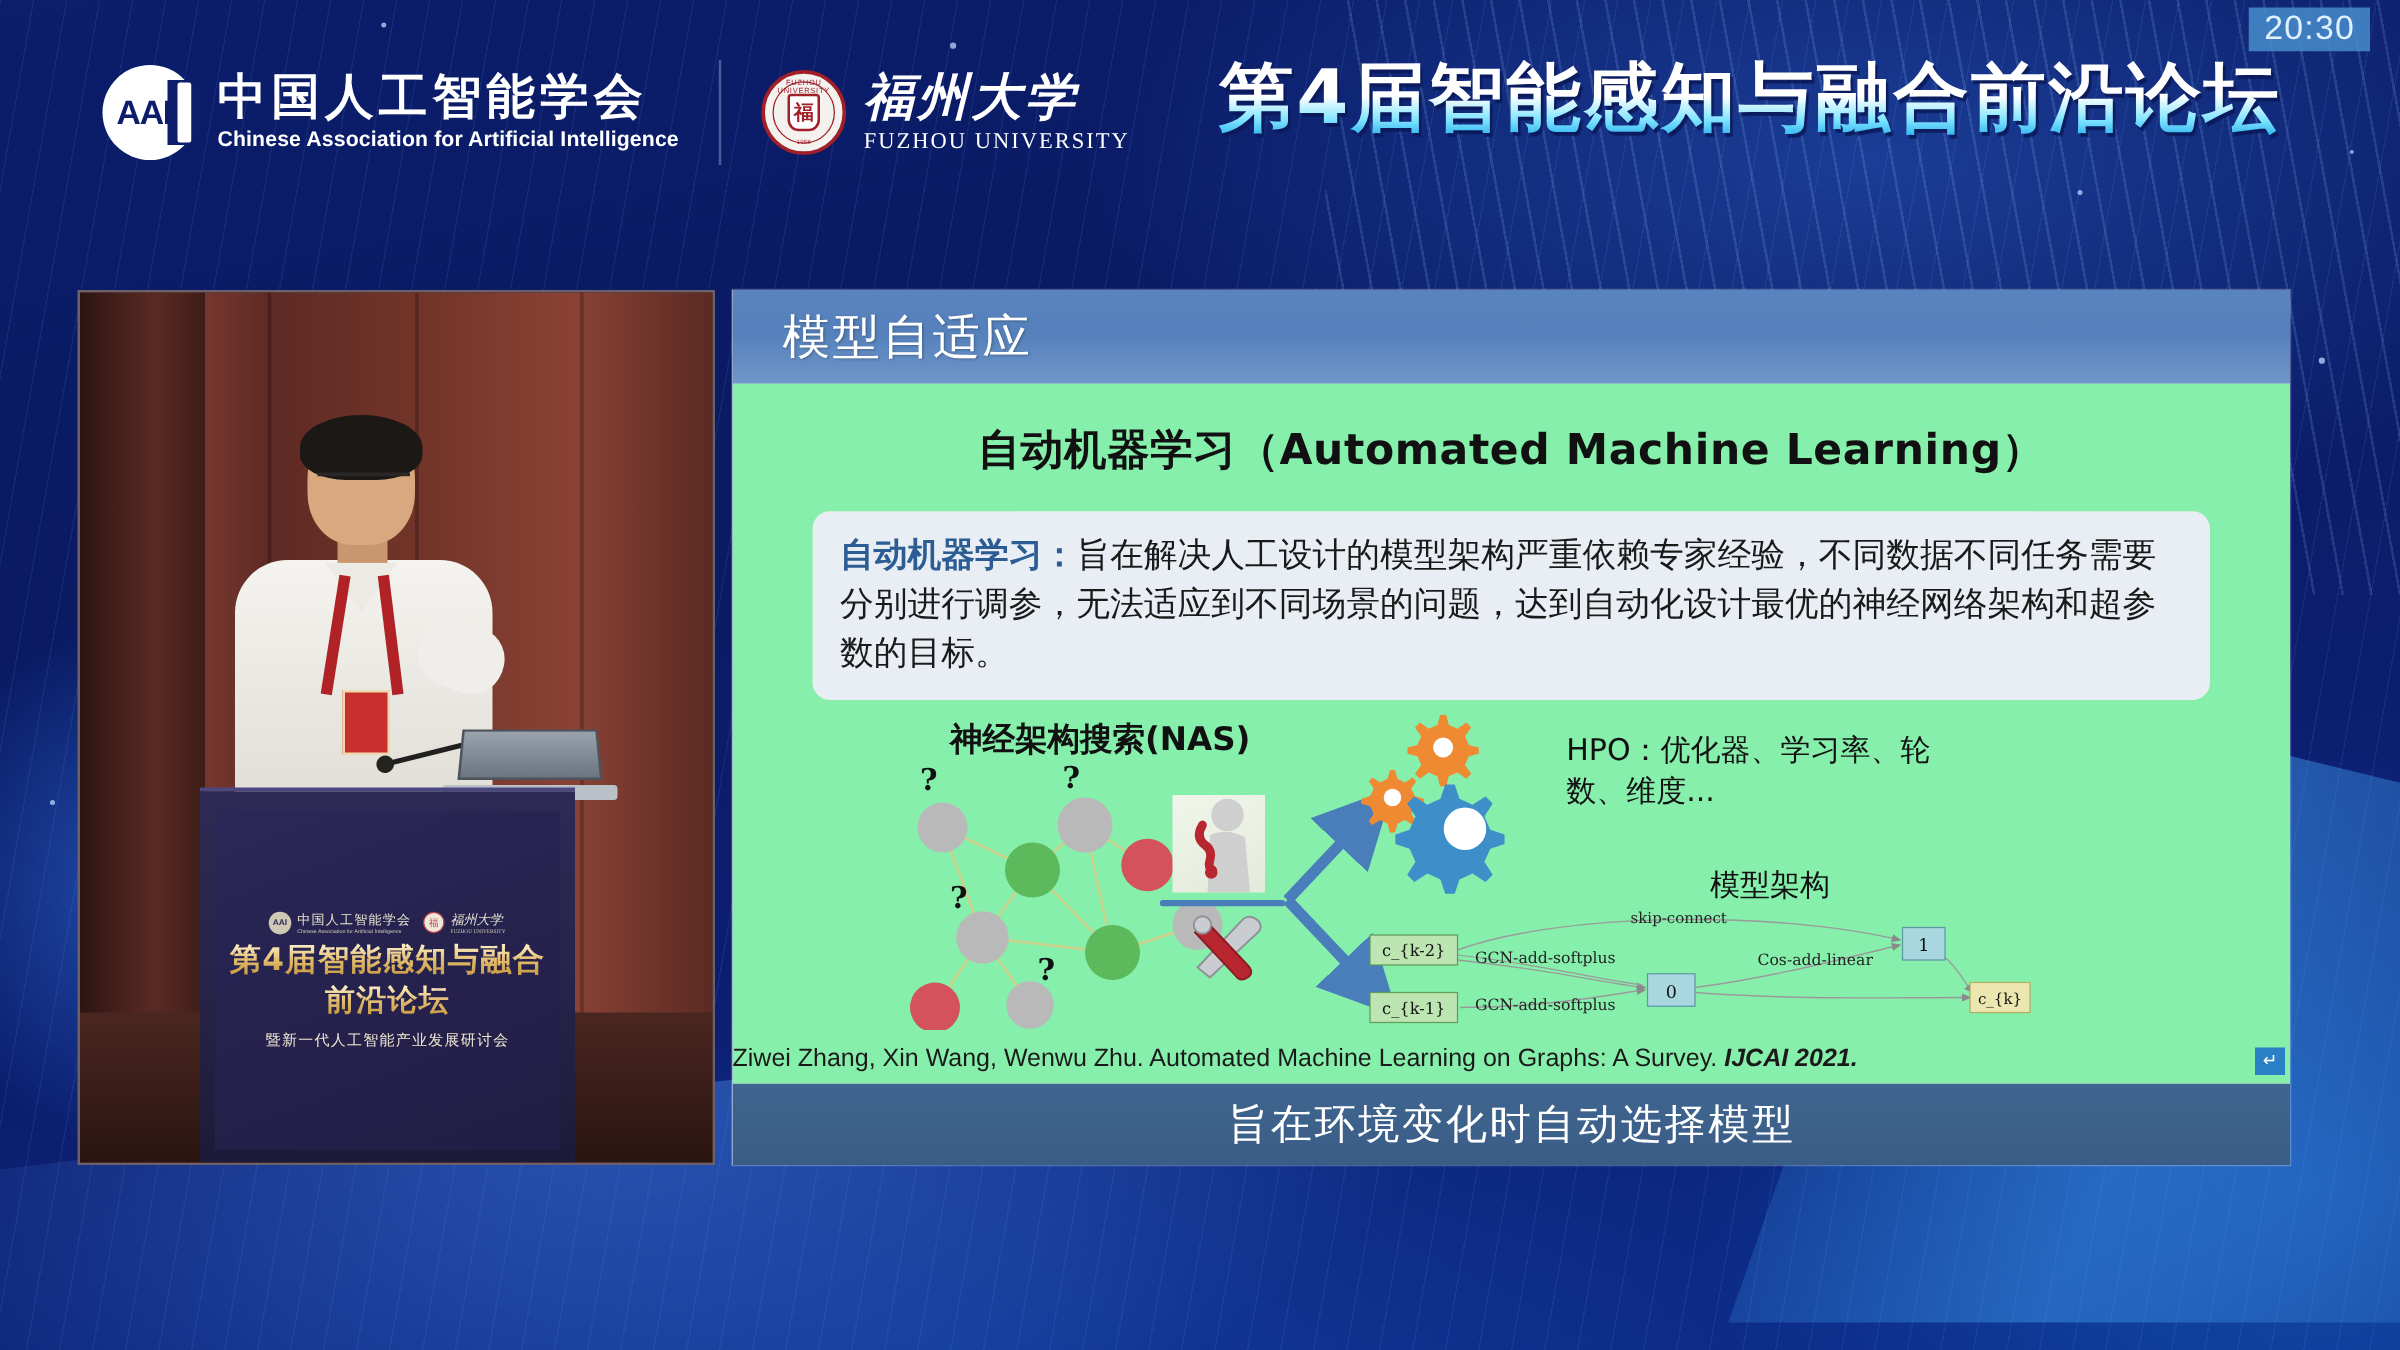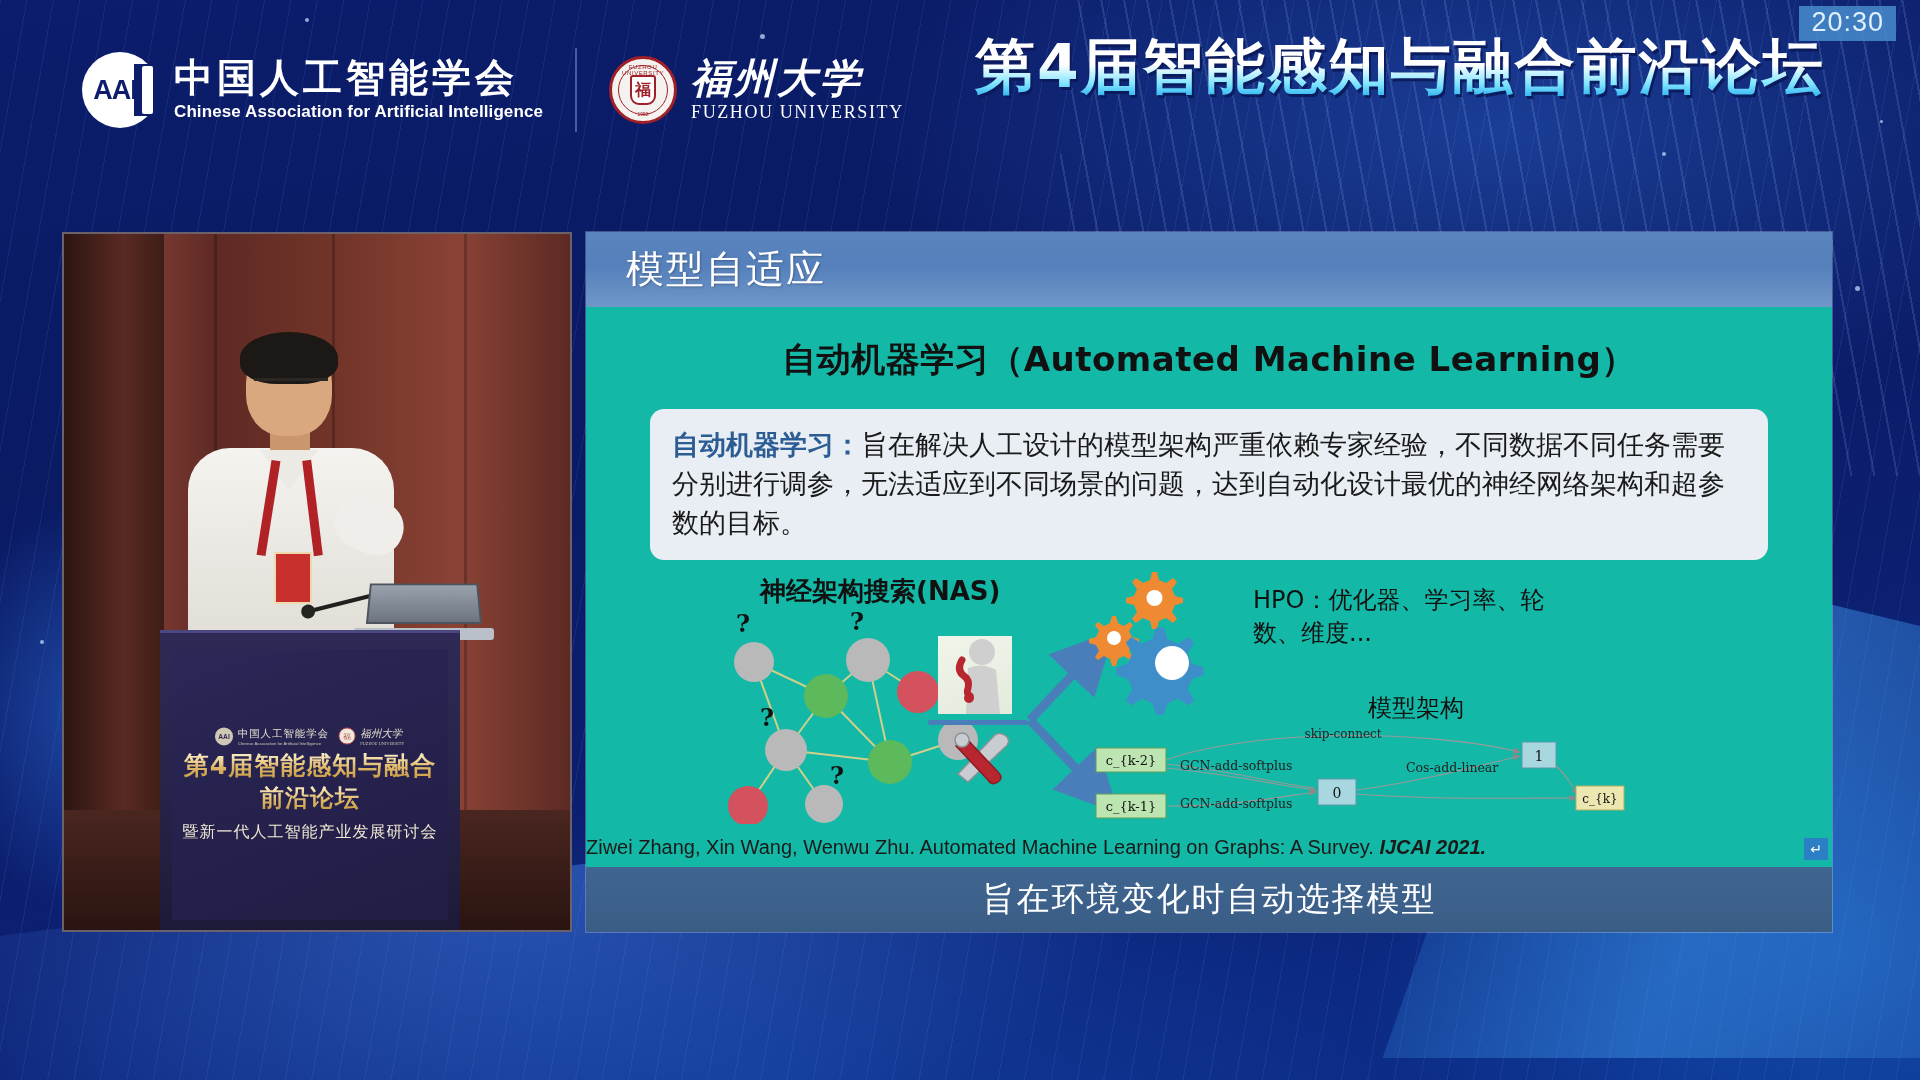--- a/index.html
+++ b/index.html
@@ -117,21 +117,21 @@
   .fzu-cn {
     font-size:40px; color:#ffffff; font-family:"DejaVu Serif", serif;
     font-style:italic; font-weight:700; letter-spacing:3px; line-height:1;
   }
   .fzu-en {
     font-size:18px; color:#ffffff; letter-spacing:1.6px;
     font-family:"Liberation Serif", serif;
   }
 
   .header-title {
-    position:absolute; left:975px; top:36px;
+    position:absolute; left:975px; top:48px;
     font-size:60px; font-weight:700; line-height:1;
     font-family:"DejaVu Sans", sans-serif;
     letter-spacing:2px;
     background: linear-gradient(180deg, #ffffff 0%, #ffffff 48%, #7fe4ff 80%, #35b7f0 100%);
     -webkit-background-clip:text; background-clip:text; color:transparent;
     white-space:nowrap;
     filter: drop-shadow(2px 3px 0 rgba(10,25,90,0.9));
   }
 
   
@@ -187,21 +187,21 @@
   .ps-fzu .t .cn { font-size:11px; color:#e8e2cf; font-family:"DejaVu Serif",serif; font-style:italic; }
   .ps-fzu .t .en { font-size:4.5px; color:#cfc8b4; font-family:"Liberation Serif",serif; }
   .ps-title1, .ps-title2 {
     font-size:25px; font-weight:700; font-family:"DejaVu Sans",sans-serif;
     background:linear-gradient(180deg,#fff4cf,#e0b969 55%,#c79b41);
     -webkit-background-clip:text; background-clip:text; color:transparent;
     letter-spacing:1px; line-height:1.1; white-space:nowrap;
   }
   .ps-title2 { font-size:24px; }
   .ps-sub {
-    font-size:16px; color:#efe6d2; letter-spacing:1px; margin-top:5px;
+    font-size:12px; color:#efe6d2; letter-spacing:1px; margin-top:5px;
     font-family:"DejaVu Sans",sans-serif; white-space:nowrap;
   }
 
   
   .speaker { position:absolute; left:118px; bottom:262px; width:220px; height:330px; }
   .sp-head {
     position:absolute; left:64px; top:0; width:86px; height:98px;
     background:#d9a87f; border-radius:46% 46% 42% 42%;
   }
   .sp-hair {
@@ -271,21 +271,21 @@
     background:linear-gradient(180deg,#5a84bd 0%, #5580bb 45%, #6f97c9 100%);
     display:flex; align-items:center;
   }
   .slide-title {
     margin-left:40px; font-size:38px; color:#ffffff; letter-spacing:2px;
     font-family:"DejaVu Sans", sans-serif;
     text-shadow:1px 1px 2px rgba(0,0,0,0.25);
   }
   .slide-body {
     position:absolute; left:0; top:75px; width:100%; height:560px;
-    background:#14b8a6; padding:0 22px;
+    background:#86efac; padding:0 22px;
   }
   .slide-heading {
     margin-top:30px; text-align:center;
     font-size:34px; font-weight:700; color:#111111; letter-spacing:0.5px;
     font-family:"DejaVu Sans", sans-serif;
   }
   .callout {
     margin:26px 42px 0 42px;
     background:#e8eef4; border-radius:14px;
     padding:16px 36px 18px 22px;

